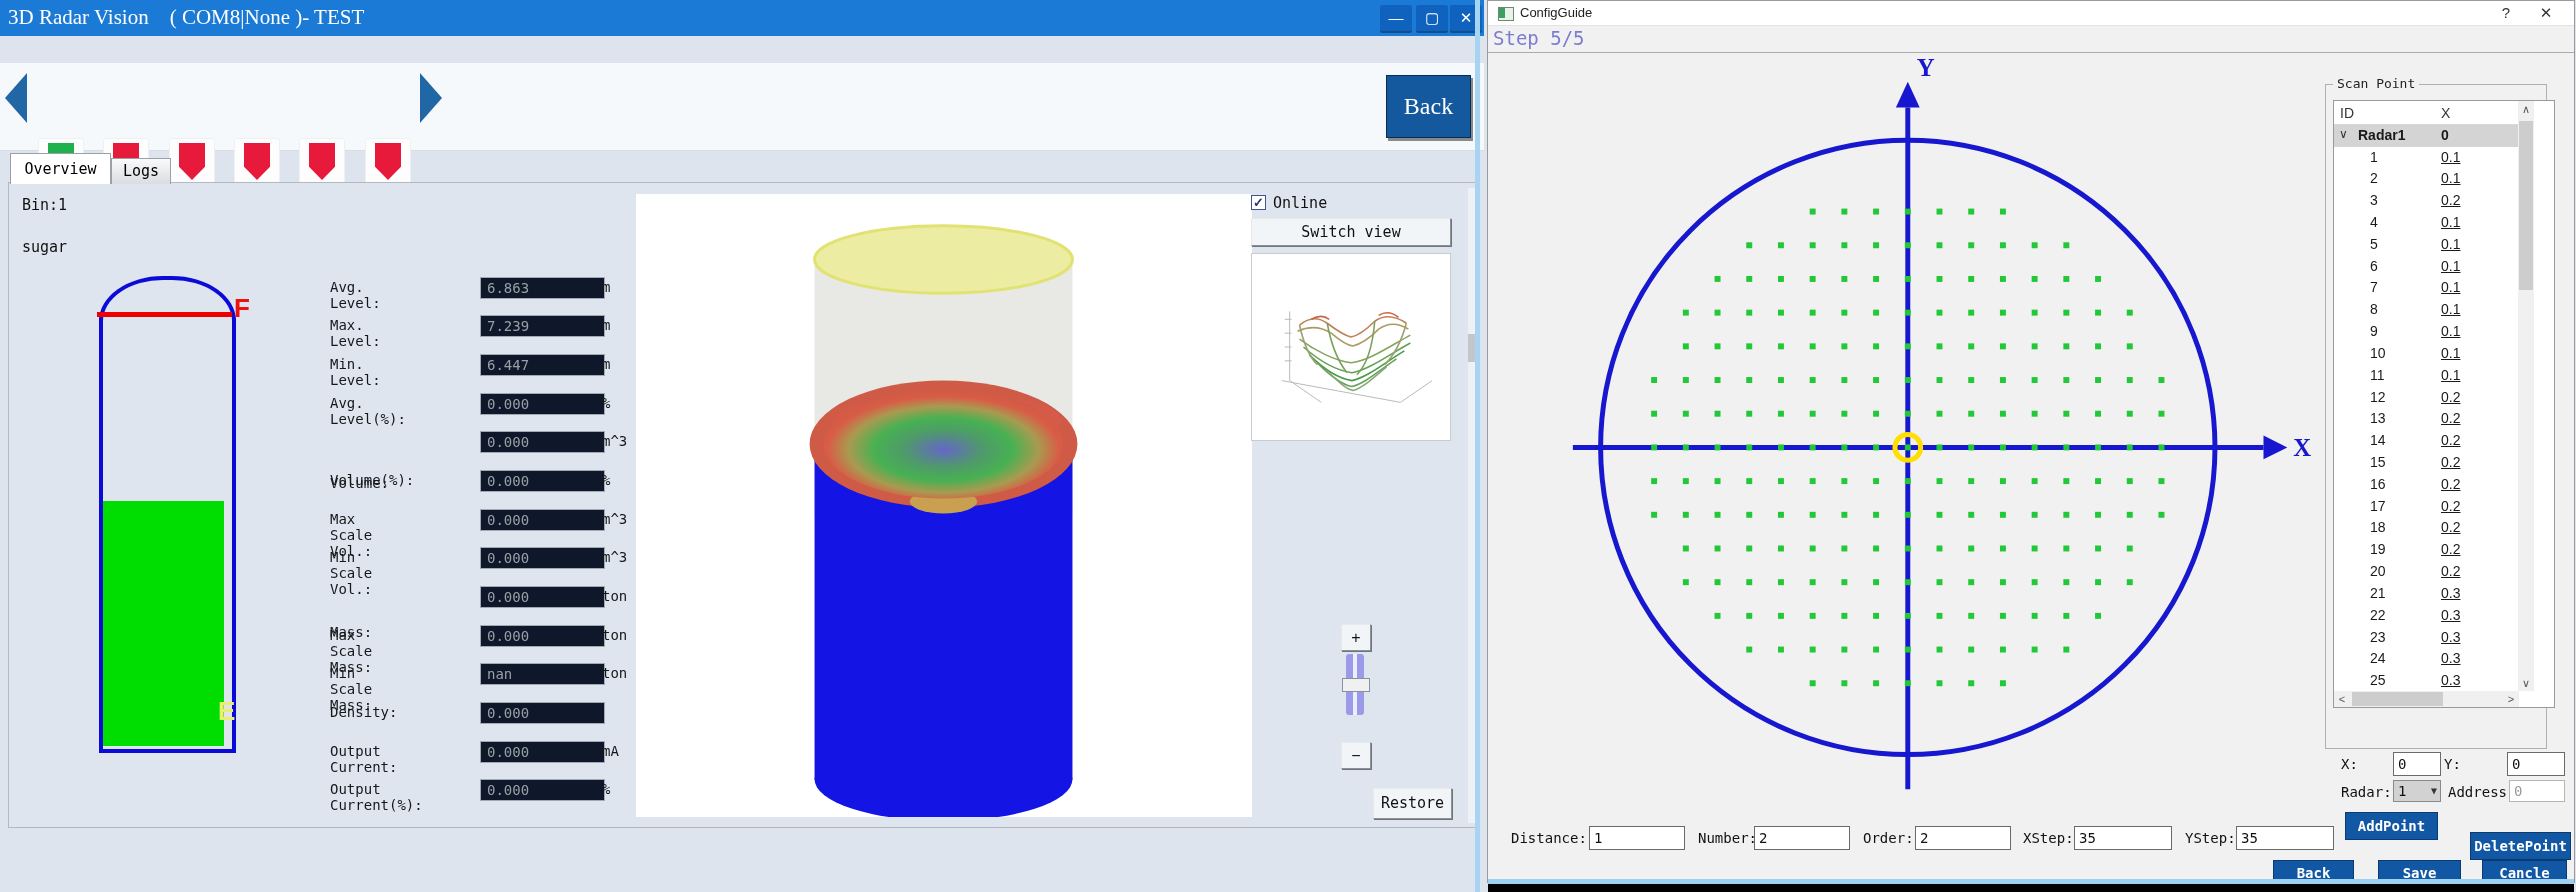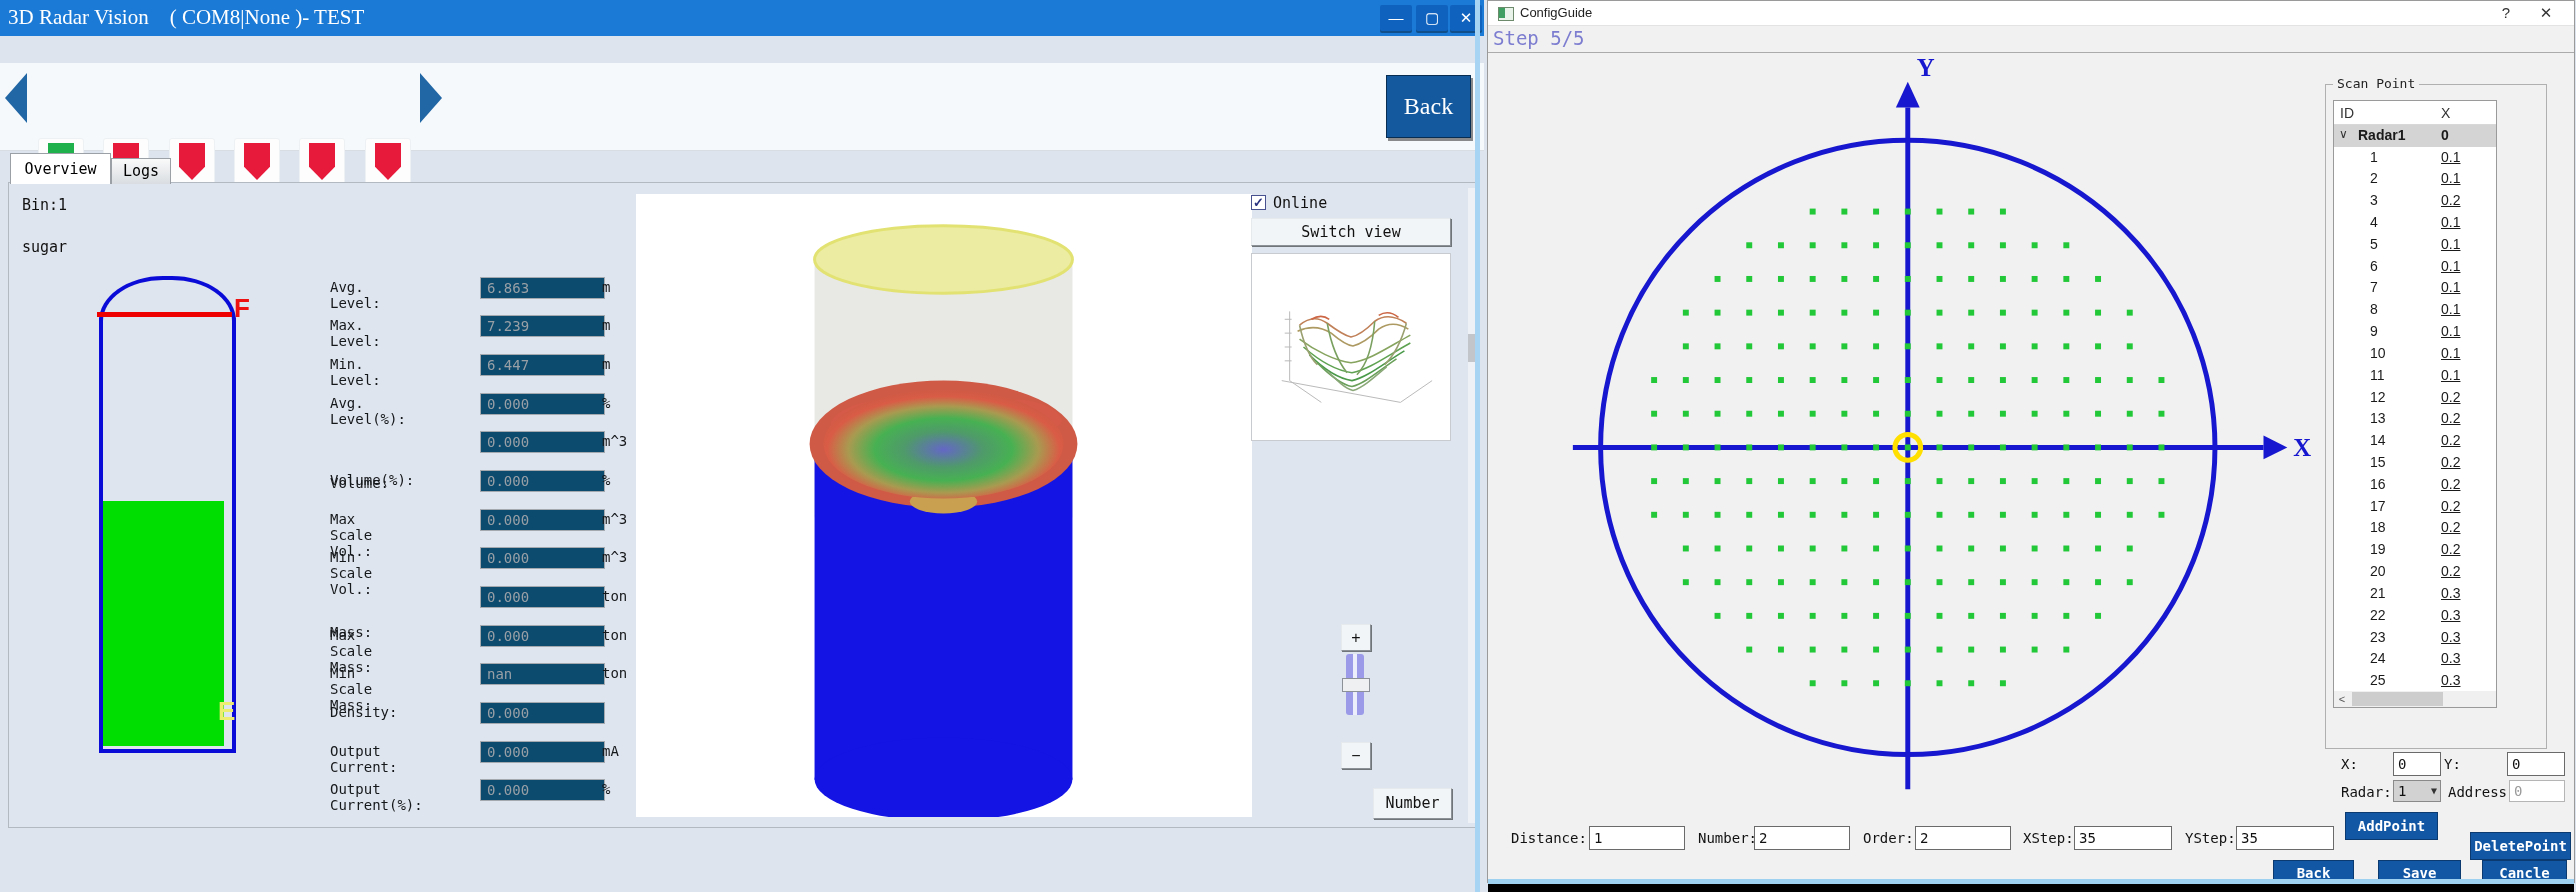--- a/index.html
+++ b/index.html
@@ -35,21 +35,21 @@
   
   #tank-dome{left:99px;top:276px;width:129px;height:45px;border:4px solid #0b0bd8;border-bottom:none;
              border-radius:64px 64px 0 0/45px 45px 0 0;}
   #tank-body{left:99px;top:318px;width:129px;height:431px;border:4px solid #0b0bd8;border-top:none;}
   #tank-fill{left:103px;top:501px;width:121px;height:245px;background:#00dd00;}
   #tank-fullline{left:97px;top:312px;width:135px;height:5px;background:#ee0000;}
   .tank-mark{font-size:26px;font-weight:bold;}
 
   
   .fld-label{font-size:14px;color:#15181b;}
-  .fld-box{width:117px;height:20px;background:#0c4a6e;border:1px solid #a3a9af;
+  .fld-box{width:117px;height:20px;background:#0f172a;border:1px solid #a3a9af;
            font-size:14px;color:#98a0a6;padding-left:6px;line-height:20px;}
   .fld-unit{font-size:14px;color:#15181b;}
 
   
   #online-box{left:1251px;top:195px;width:13px;height:13px;background:#fff;border:1px solid #47518f;
               color:#2c3580;font-size:13px;line-height:13px;text-align:center;font-weight:bold;cursor:pointer;}
   #online-label{left:1273px;top:194px;font-size:15px;color:#111;}
   .raised-btn{background:#f2f5f7;border:1px solid #8b9197;border-top-color:#e6eaec;border-left-color:#e6eaec;
               box-shadow:1px 1px 0 #70757a;text-align:center;color:#111;cursor:pointer;}
   #switchview-btn{left:1251px;top:218px;width:198px;height:26px;font-size:15px;line-height:26px;}
@@ -70,21 +70,21 @@
   #rw-title{left:32px;top:4px;font-size:13px;color:#222;}
   #rw-appicon{left:10px;top:6px;width:14px;height:12px;border:1px solid #6d8a6d;background:#e9f3e9;}
   #rw-appicon:before{content:"";position:absolute;left:0;top:0;width:6px;height:10px;background:#3f9e62;}
   .rw-cap{top:2px;width:22px;height:20px;text-align:center;line-height:20px;font-size:15px;color:#333;cursor:pointer;}
   #step-label{left:5px;top:26px;font-size:19px;color:#7c7cd0;}
   #step-rule{left:0;top:51px;width:100%;height:1px;background:#ababab;}
 
   .gbox{border:1px solid #b0b0b0;}
   .gbox-label{font-size:13px;color:#222;background:#f1f1f1;padding:0 4px;}
 
-  #scan-table{left:845px;top:99px;width:164px;height:608px;background:#fff;border:1px solid #9a9a9a;box-sizing:border-box;overflow:hidden;}
+  #scan-table{left:845px;top:99px;width:222px;height:608px;background:#fff;border:1px solid #9a9a9a;box-sizing:border-box;overflow:hidden;}
   .tbl-hdr{position:absolute;top:4px;font-size:14px;color:#333;}
   .scan-row{position:absolute;left:0;width:185px;height:22px;font-size:14px;color:#1a1a1a;}
   .scan-row .cid{position:absolute;left:36px;top:2px;}
   .scan-row .cx{position:absolute;left:107px;top:2px;text-decoration:underline;}
   .sb{position:absolute;background:#f0f0f0;color:#555;font-size:11px;text-align:center;}
   .sb-thumb{position:absolute;background:#cdcdcd;cursor:grab;}
 
   .field-sm{position:absolute;background:#fff;border:1px solid #6a6a6a;font-size:14px;color:#111;
             padding-left:4px;box-sizing:border-box;font-family:"DejaVu Sans Mono",monospace;}
   .lbl-sm{position:absolute;font-size:14px;color:#111;font-family:"DejaVu Sans Mono",monospace;}
@@ -265,21 +265,21 @@
           <path d="M60 66 Q70 60 78 66" stroke="#cc6644"></path>
           <path d="M128 62 Q138 56 148 64" stroke="#cc6644"></path>
         </g>
       </svg>
     </div>
 
     <div class="abs raised-btn" id="zoom-plus">+</div>
     <div class="abs" id="slider-track"></div>
     <div class="abs" id="slider-handle"></div>
     <div class="abs raised-btn" id="zoom-minus">−</div>
-    <div class="abs mono raised-btn" id="restore-btn">Number</div>
+    <div class="abs mono raised-btn" id="restore-btn">Restore</div>
 
     <div class="abs" id="lw-scroll-track"></div>
     <div class="abs" id="lw-scroll-thumb"></div>
     <div class="abs" id="lw-right-border"></div>
   </div>
 
   <div class="abs" id="rw">
 
     <div class="abs" id="rw-titlebar">
       <div class="abs" id="rw-appicon"></div>

